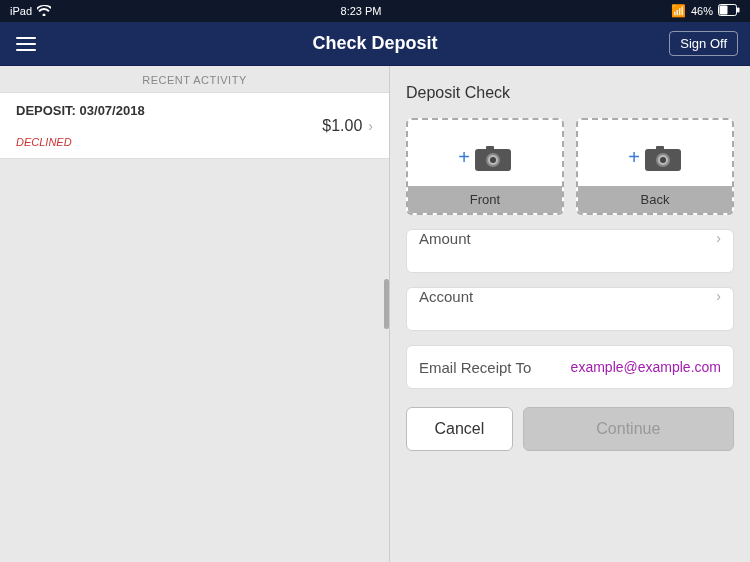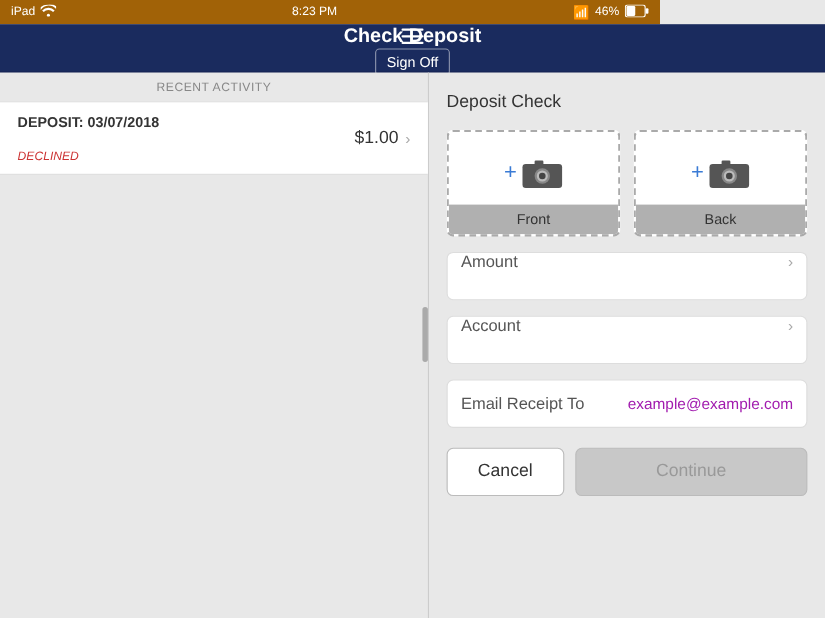--- a/index.html
+++ b/index.html
@@ -1,22 +1,22 @@
 <!DOCTYPE html>
 <html><head>
   <meta charset="utf-8">
   <style>
     * { box-sizing: border-box; margin: 0; padding: 0; }
     body { width: 750px; height: 562px; font-family: -apple-system, 'Helvetica Neue', Arial, sans-serif; background: #e8e8e8; overflow: hidden; }
 
     
     .status-bar {
-      width: 600px;
+      width: 750px;
       height: 22px;
-      background: #a16207;
+      background: #0f172a;
       display: flex;
       align-items: center;
       justify-content: space-between;
       padding: 0 10px;
       color: white;
       font-size: 11px;
     }
     .status-left { display: flex; align-items: center; gap: 5px; }
     .status-center { font-weight: 500; }
     .status-right { display: flex; align-items: center; gap: 5px; }
@@ -280,21 +280,21 @@
     <span>
       <svg width="22" height="12" viewBox="0 0 22 12" fill="none">
         <rect x="0.5" y="0.5" width="18" height="11" rx="2" stroke="white" stroke-width="1"></rect>
         <rect x="1.5" y="1.5" width="8" height="9" rx="1" fill="white"></rect>
         <rect x="19" y="3.5" width="2.5" height="5" rx="1" fill="white"></rect>
       </svg>
     </span>
   </div>
 </div>
 
-<div class="header" style="position:relative;flex-direction:column;">
+<div class="header" style="position:relative;">
   <button class="hamburger-btn">
     <span></span>
     <span></span>
     <span></span>
   </button>
   <span class="header-title">Check Deposit</span>
   <button class="sign-off-btn">Sign Off</button>
 </div>
 
 <div class="main-content" style="position:relative;">

